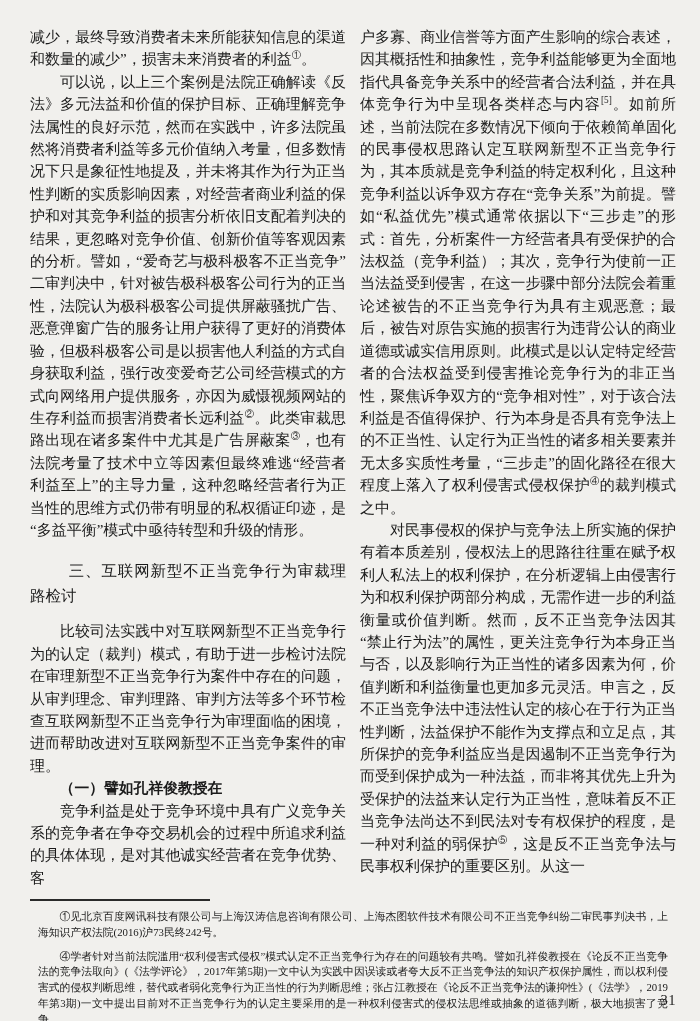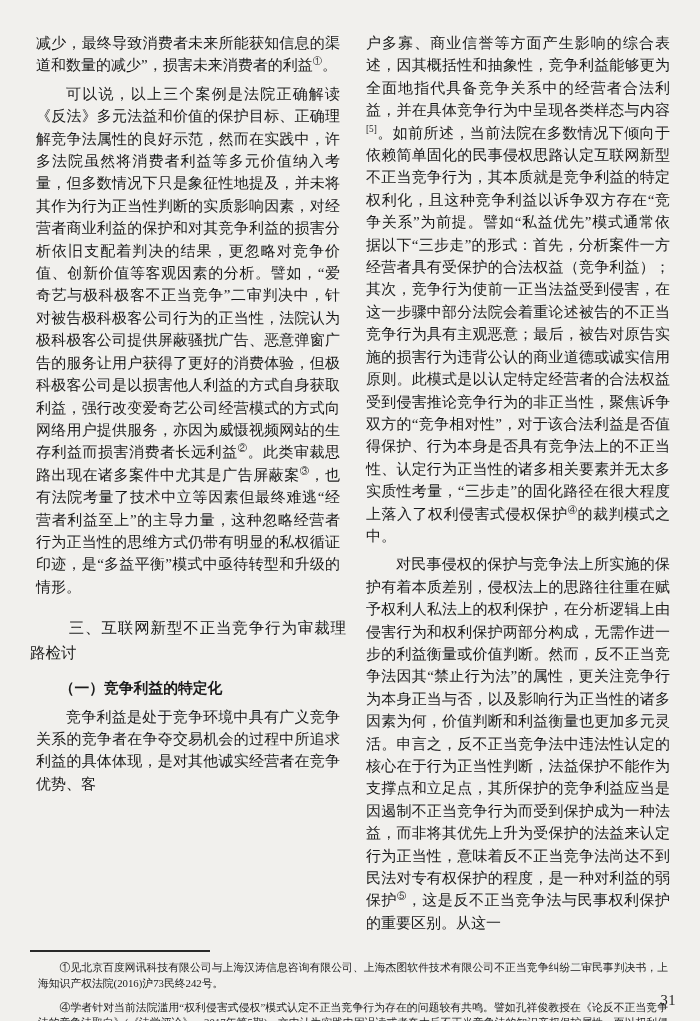--- a/index.html
+++ b/index.html
@@ -22,21 +22,21 @@
     gap:14px;
     align-items:flex-start;
   }
   .col{
     flex:1 1 0;
     min-width:0;
     text-align:justify;
     text-justify:inter-ideograph;
   }
   .col p{
-    margin:6px;
+    margin:0;
     font-size:15px;
     line-height:22.4px;
     text-indent:2em;
   }
   .col p.no-indent{text-indent:0;}
   .col h2{
     margin:17px 0 12px 0;
     font-family:"Liberation Sans","DejaVu Sans",sans-serif;
     font-weight:normal;
     font-size:15.5px;
@@ -84,21 +84,22 @@
 </head>
 <body>
 
 <div class="page">
 
   <main class="columns">
     <section class="col">
         <p class="no-indent"><span>减少，最终导致消费者未来所能获知信息的渠道和数量的减少”，损害未来消费者的利益</span><sup class="fn-ref">①</sup><span>。</span></p>
         <p><span>可以说，以上三个案例是法院正确解读《反法》多元法益和价值的保护目标、正确理解竞争法属性的良好示范，然而在实践中，许多法院虽然将消费者利益等多元价值纳入考量，但多数情况下只是象征性地提及，并未将其作为行为正当性判断的实质影响因素，对经营者商业利益的保护和对其竞争利益的损害分析依旧支配着判决的结果，更忽略对竞争价值、创新价值等客观因素的分析。譬如，“爱奇艺与极科极客不正当竞争”二审判决中，针对被告极科极客公司行为的正当性，法院认为极科极客公司提供屏蔽骚扰广告、恶意弹窗广告的服务让用户获得了更好的消费体验，但极科极客公司是以损害他人利益的方式自身获取利益，强行改变爱奇艺公司经营模式的方式向网络用户提供服务，亦因为威慑视频网站的生存利益而损害消费者长远利益</span><sup class="fn-ref">②</sup><span>。此类审裁思路出现在诸多案件中尤其是广告屏蔽案</span><sup class="fn-ref">③</sup><span>，也有法院考量了技术中立等因素但最终难逃“经营者利益至上”的主导力量，这种忽略经营者行为正当性的思维方式仍带有明显的私权循证印迹，是“多益平衡”模式中亟待转型和升级的情形。</span></p>
         <h2><span>三、互联网新型不正当竞争行为审裁理路检讨</span></h2>
-        <h3><span>（一）竞争利益的特定化</span></h3>
+        <p><span>比较司法实践中对互联网新型不正当竞争行为的认定（裁判）模式，有助于进一步检讨法院在审理新型不正当竞争行为案件中存在的问题，从审判理念、审判理路、审判方法等多个环节检查互联网新型不正当竞争行为审理面临的困境，进而帮助改进对互联网新型不正当竞争案件的审理。</span></p>
+        <h3><span>（一）譬如孔祥俊教授在</span></h3>
         <p><span>竞争利益是处于竞争环境中具有广义竞争关系的竞争者在争夺交易机会的过程中所追求利益的具体体现，是对其他诚实经营者在竞争优势、客</span></p>
       </section>
     <section class="col">
         <p class="no-indent"><span>户多寡、商业信誉等方面产生影响的综合表述，因其概括性和抽象性，竞争利益能够更为全面地指代具备竞争关系中的经营者合法利益，并在具体竞争行为中呈现各类样态与内容</span><sup class="fn-ref">[5]</sup><span>。如前所述，当前法院在多数情况下倾向于依赖简单固化的民事侵权思路认定互联网新型不正当竞争行为，其本质就是竞争利益的特定权利化，且这种竞争利益以诉争双方存在“竞争关系”为前提。譬如“私益优先”模式通常依据以下“三步走”的形式：首先，分析案件一方经营者具有受保护的合法权益（竞争利益）；其次，竞争行为使前一正当法益受到侵害，在这一步骤中部分法院会着重论述被告的不正当竞争行为具有主观恶意；最后，被告对原告实施的损害行为违背公认的商业道德或诚实信用原则。此模式是以认定特定经营者的合法权益受到侵害推论竞争行为的非正当性，聚焦诉争双方的“竞争相对性”，对于该合法利益是否值得保护、行为本身是否具有竞争法上的不正当性、认定行为正当性的诸多相关要素并无太多实质性考量，“三步走”的固化路径在很大程度上落入了权利侵害式侵权保护</span><sup class="fn-ref">④</sup><span>的裁判模式之中。</span></p>
         <p><span>对民事侵权的保护与竞争法上所实施的保护有着本质差别，侵权法上的思路往往重在赋予权利人私法上的权利保护，在分析逻辑上由侵害行为和权利保护两部分构成，无需作进一步的利益衡量或价值判断。然而，反不正当竞争法因其“禁止行为法”的属性，更关注竞争行为本身正当与否，以及影响行为正当性的诸多因素为何，价值判断和利益衡量也更加多元灵活。申言之，反不正当竞争法中违法性认定的核心在于行为正当性判断，法益保护不能作为支撑点和立足点，其所保护的竞争利益应当是因遏制不正当竞争行为而受到保护成为一种法益，而非将其优先上升为受保护的法益来认定行为正当性，意味着反不正当竞争法尚达不到民法对专有权保护的程度，是一种对利益的弱保护</span><sup class="fn-ref">⑤</sup><span>，这是反不正当竞争法与民事权利保护的重要区别。从这一</span></p>
       </section>
   </main>
 
   <div class="footnote-rule"></div>
 

